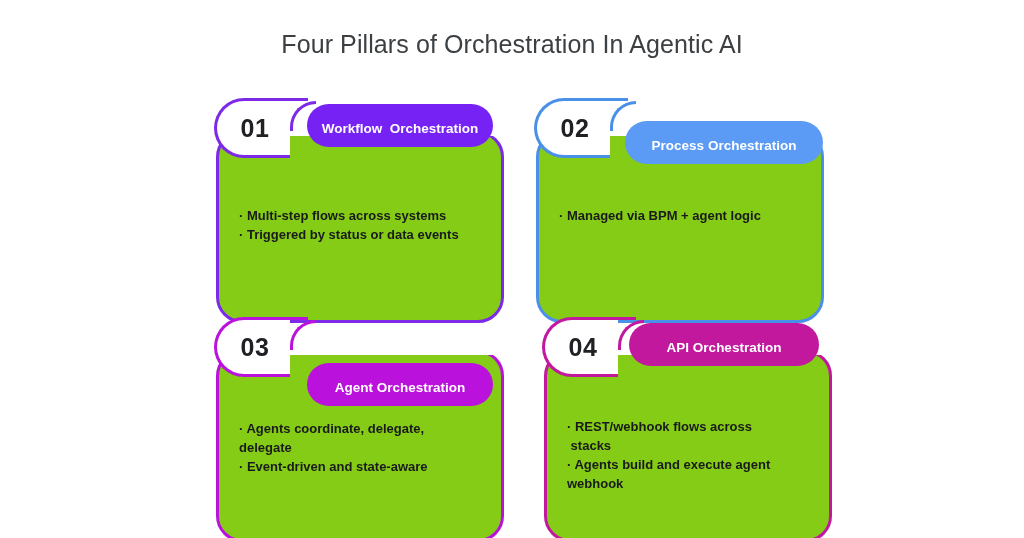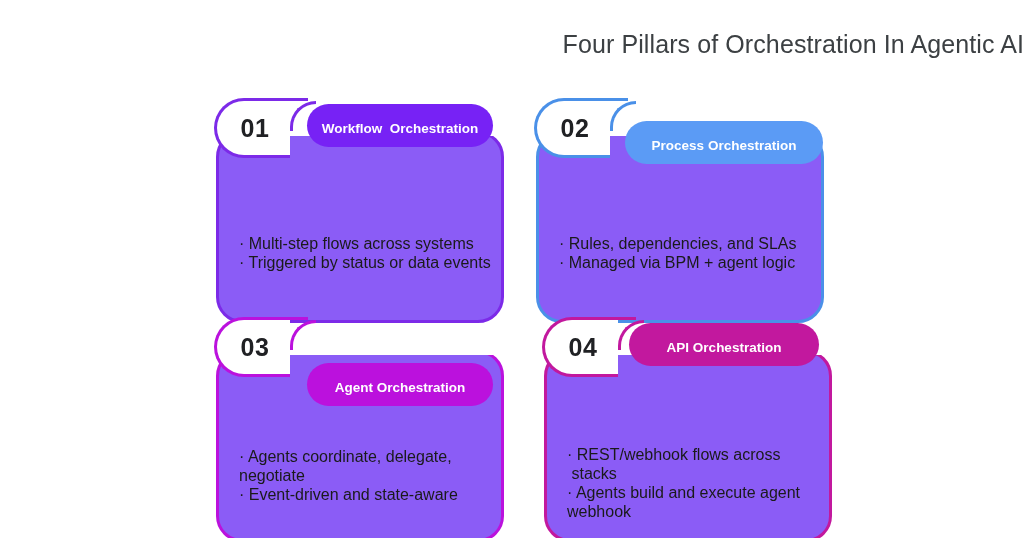--- a/index.html
+++ b/index.html
@@ -13,36 +13,36 @@
     font-family: "Liberation Sans", sans-serif;
     overflow: hidden;
     position: relative;
   }
 
   #page-title {
     position: absolute;
     top: 30px;
     left: 0;
     width: 1024px;
-    text-align: right;
+    text-align: center;
     font-size: 25px;
     font-weight: 400;
     color: #3c4043;
     letter-spacing: 0.1px;
     white-space: nowrap;
   }
 
   .card {
     position: absolute;
     width: 288px;
     height: 192px;
     box-sizing: border-box;
     border: 3px solid #0c4a6e;
     border-radius: 26px;
-    background: #8b5cf6;
+    background: #84cc16;
   }
 
   
   .badge {
     position: absolute;
     left: -5px;
     top: -36px;
     width: 76px;
     height: 60px;
     box-sizing: border-box;
@@ -113,25 +113,24 @@
     white-space: pre;
     background: #7722F5;
     z-index: 4;
   }
 
   .bullets {
     position: absolute;
     left: 20px;
     top: 72px;
     width: 252px;
-    font-size: 16px;
-    font-weight: normal;
+    font-size: 13px;
+    font-weight: bold;
     color: #1a1a1a;
     line-height: 19px;
-    margin-top: 28px;
   }
   .bullet-line {
     white-space: pre;
   }
 
   
   #card-1 { left: 216px; top: 131px; }
   #card-2 { left: 536px; top: 131px; }
   #card-3 { left: 216px; top: 350px; }
   #card-4 { left: 544px; top: 350px; }
@@ -166,34 +165,33 @@
   </div>
 </div>
 
 <div class="card" id="card-2" style="border-color: rgb(74, 144, 232);">
   <div class="top-mask"></div>
   <div class="badge" style="border-color: rgb(74, 144, 232);">
     <div class="badge-num">02</div>
   </div>
   <div class="pill" style="background: rgb(91, 155, 245);">Process Orchestration</div>
   <div class="bullets">
-    <div class="bullet-line">· Rules, dependencies, and SLAs</div>
     <div class="bullet-line">· Managed via BPM + agent logic</div>
   </div>
 </div>
 
 <div class="card" id="card-3" style="border-color: rgb(187, 17, 221);">
   <div class="top-mask"></div>
   <div class="badge" style="border-color: rgb(187, 17, 221);">
     <div class="badge-num">03</div>
   </div>
   <div class="pill" style="background: rgb(187, 17, 221); margin-top: 40px;">Agent Orchestration</div>
   <div class="bullets">
     <div class="bullet-line">· Agents coordinate, delegate,</div>
-    <div class="bullet-line">negotiate</div>
+    <div class="bullet-line">delegate</div>
     <div class="bullet-line">· Event-driven and state-aware</div>
   </div>
 </div>
 
 <div class="card" id="card-4" style="border-color: rgb(194, 24, 158);">
   <div class="top-mask"></div>
   <div class="badge" style="border-color: rgb(194, 24, 158);">
     <div class="badge-num">04</div>
   </div>
   <div class="pill" style="background: rgb(194, 24, 158);">API Orchestration</div>

